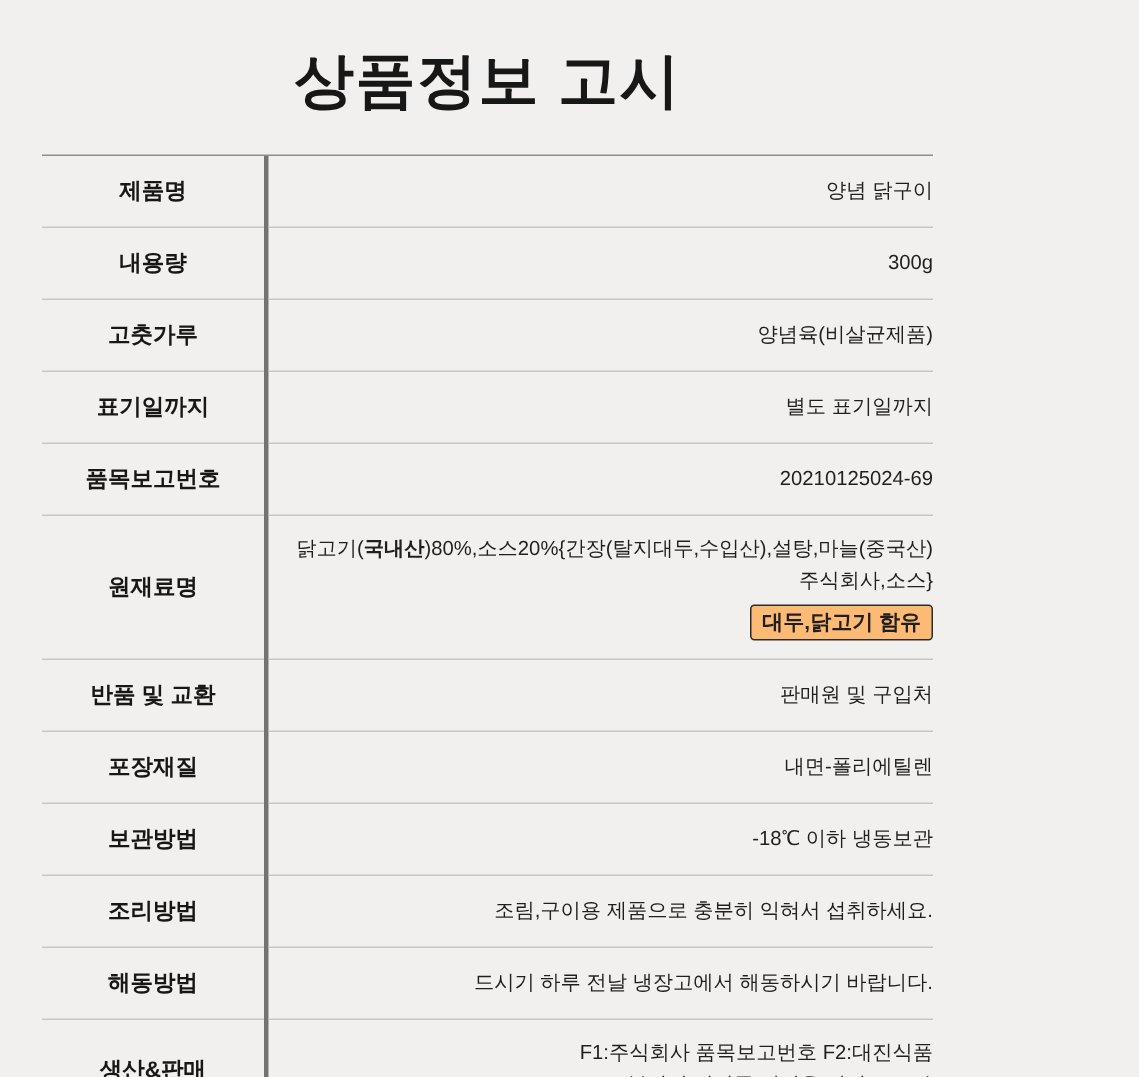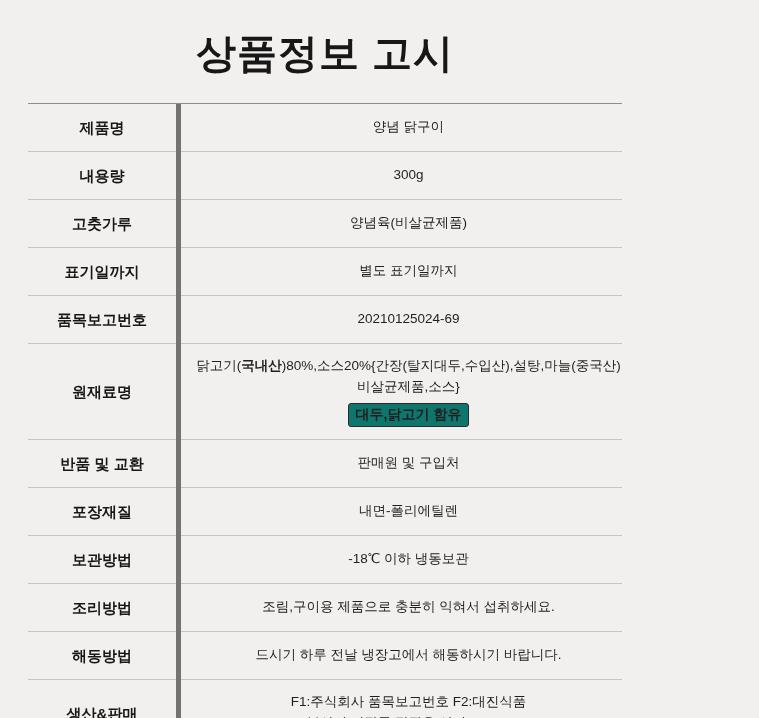--- a/index.html
+++ b/index.html
@@ -46,25 +46,25 @@
     border-bottom: none;
   }
   table.info th {
     width: 140px;
     text-align: center;
     vertical-align: middle;
     font-size: 15px;
     font-weight: bold;
     color: #171717;
     padding: 13px 4px;
-    border-right: 5px solid #737373;
+    border-right: 3px solid #737373;
     line-height: 1.4;
   }
   table.info td {
-    text-align: center;
+    text-align: right;
     vertical-align: middle;
     font-size: 13.5px;
     color: #1f1f1f;
     padding: 12px 0 12px 14px;
     line-height: 1.55;
   }
   td .line {
     display: block;
     white-space: nowrap;
   }
@@ -73,21 +73,21 @@
   }
   .allergen {
     display: inline-block;
     margin-top: 5px;
     padding: 3px 7px 4px 7px;
     border: 1.5px solid #2b2b2b;
     border-radius: 3px;
     font-size: 14px;
     font-weight: bold;
     line-height: 1.1;
-    background: #0f766e;
+    background: #fdba74;
   }
   .row-tall th, .row-tall td {
     padding-top: 14px;
     padding-bottom: 14px;
   }
 </style>
 </head>
 <body>
 
 <div class="page">
@@ -114,21 +114,21 @@
           <td>별도 표기일까지</td>
         </tr>
         <tr>
           <th>품목보고번호</th>
           <td>20210125024-69</td>
         </tr>
         <tr class="row-tall">
           <th>원재료명</th>
           <td>
             <span class="line"><span>닭고기(</span><span class="bold-inline">국내산</span><span>)80%,소스20%{간장(탈지대두,수입산),설탕,마늘(중국산)</span></span>
-            <span class="line">비살균제품,소스}</span>
+            <span class="line">주식회사,소스}</span>
             <span class="allergen">대두,닭고기 함유</span>
           </td>
         </tr>
         <tr>
           <th>반품 및 교환</th>
           <td>판매원 및 구입처</td>
         </tr>
         <tr>
           <th>포장재질</th>
           <td>내면-폴리에틸렌</td>

